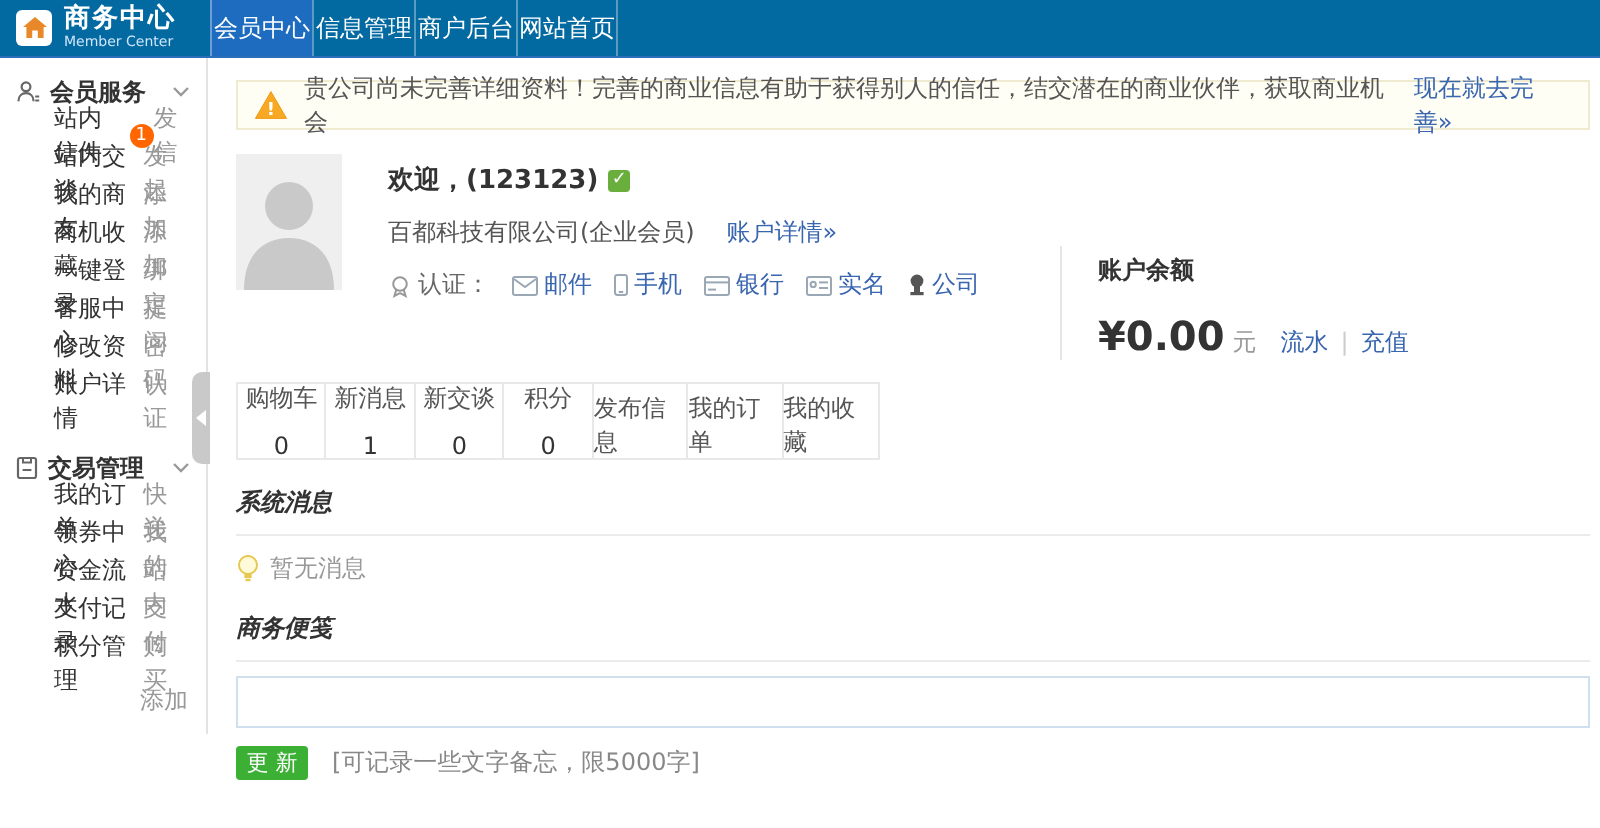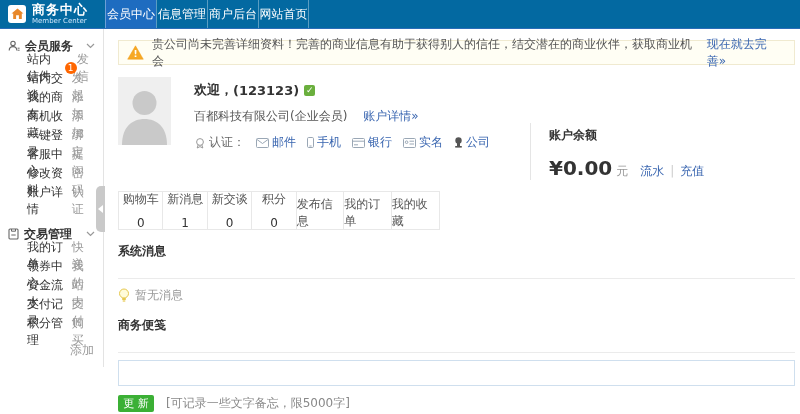--- a/index.html
+++ b/index.html
@@ -57,21 +57,21 @@
   .balance-line a:first-of-type { margin-left:12px; }
 
   .stats-table { display:flex; margin-top:11px; border:1px solid #e8e8e8; width:322px; height:39px; }
   .stat-cell { width:45px; border-right:1px solid #e8e8e8; display:flex; flex-direction:column; align-items:center; justify-content:center; cursor:pointer; }
   .stat-cell:last-child { border-right:none; }
   .stat-cell .s-lbl { color:#555; }
   .stat-cell .s-val { color:#333; margin-top:8px; }
   .stat-cell.wide { width:48px; }
   .stat-cell svg { margin-bottom:5px; }
 
-  .section-head { margin-top:13px; font-weight:bold; color:#333; padding-bottom:18px; border-bottom:1px solid #ebebeb; }
+  .section-head { margin-top:13px; font-weight:bold; color:#333; padding-bottom:7px; border-bottom:1px solid #ebebeb;font-style:italic; }
   .sys-empty { display:flex; align-items:center; margin-top:8px; color:#999; }
   .sys-empty svg { margin-right:5px; }
 
   .memo-input { margin-top:7px; width:677px; height:26px; border:1px solid #cfdfee; resize:none; outline:none; font-family:inherit; font-size:12px; padding:4px 6px; display:block; }
   .memo-foot { display:flex; align-items:center; margin-top:9px; }
   .btn-green { background:#3bb035; color:#fff; border:none; border-radius:2px; width:36px; height:17px; font-size:11px; cursor:pointer; font-family:inherit; line-height:15px; }
   .memo-hint { color:#888; margin-left:12px; }
 </style>
 </head>
 <body>

